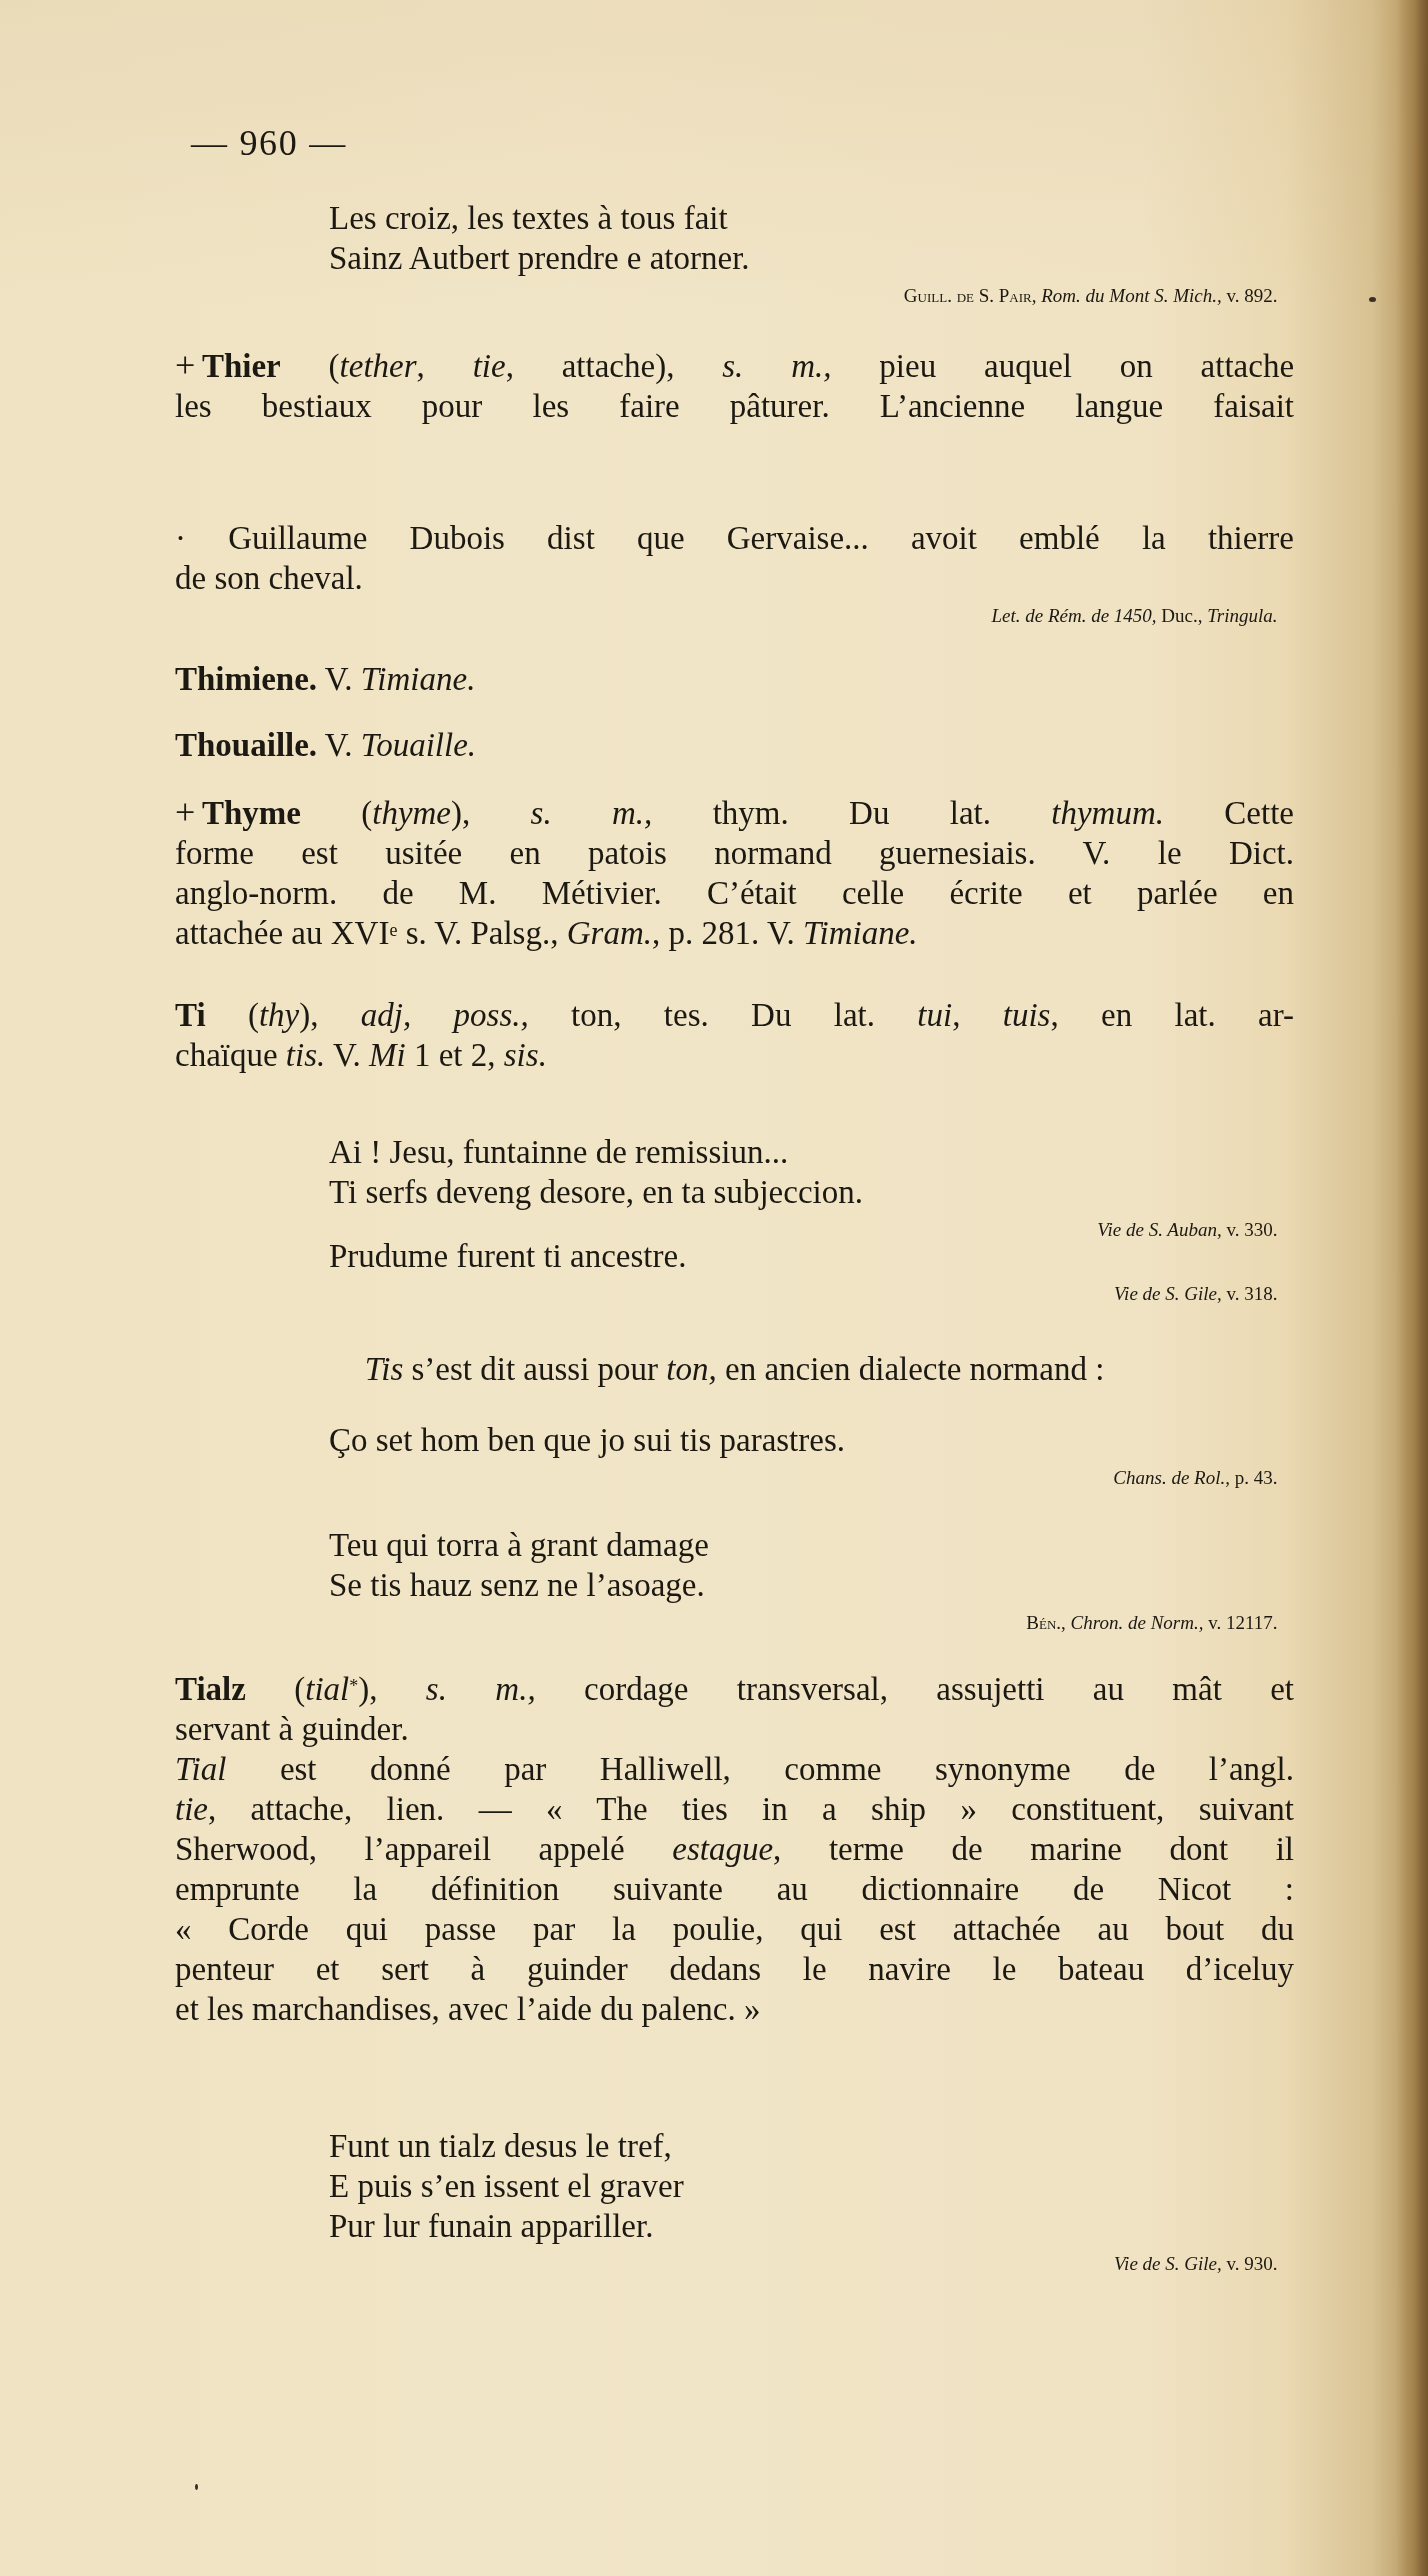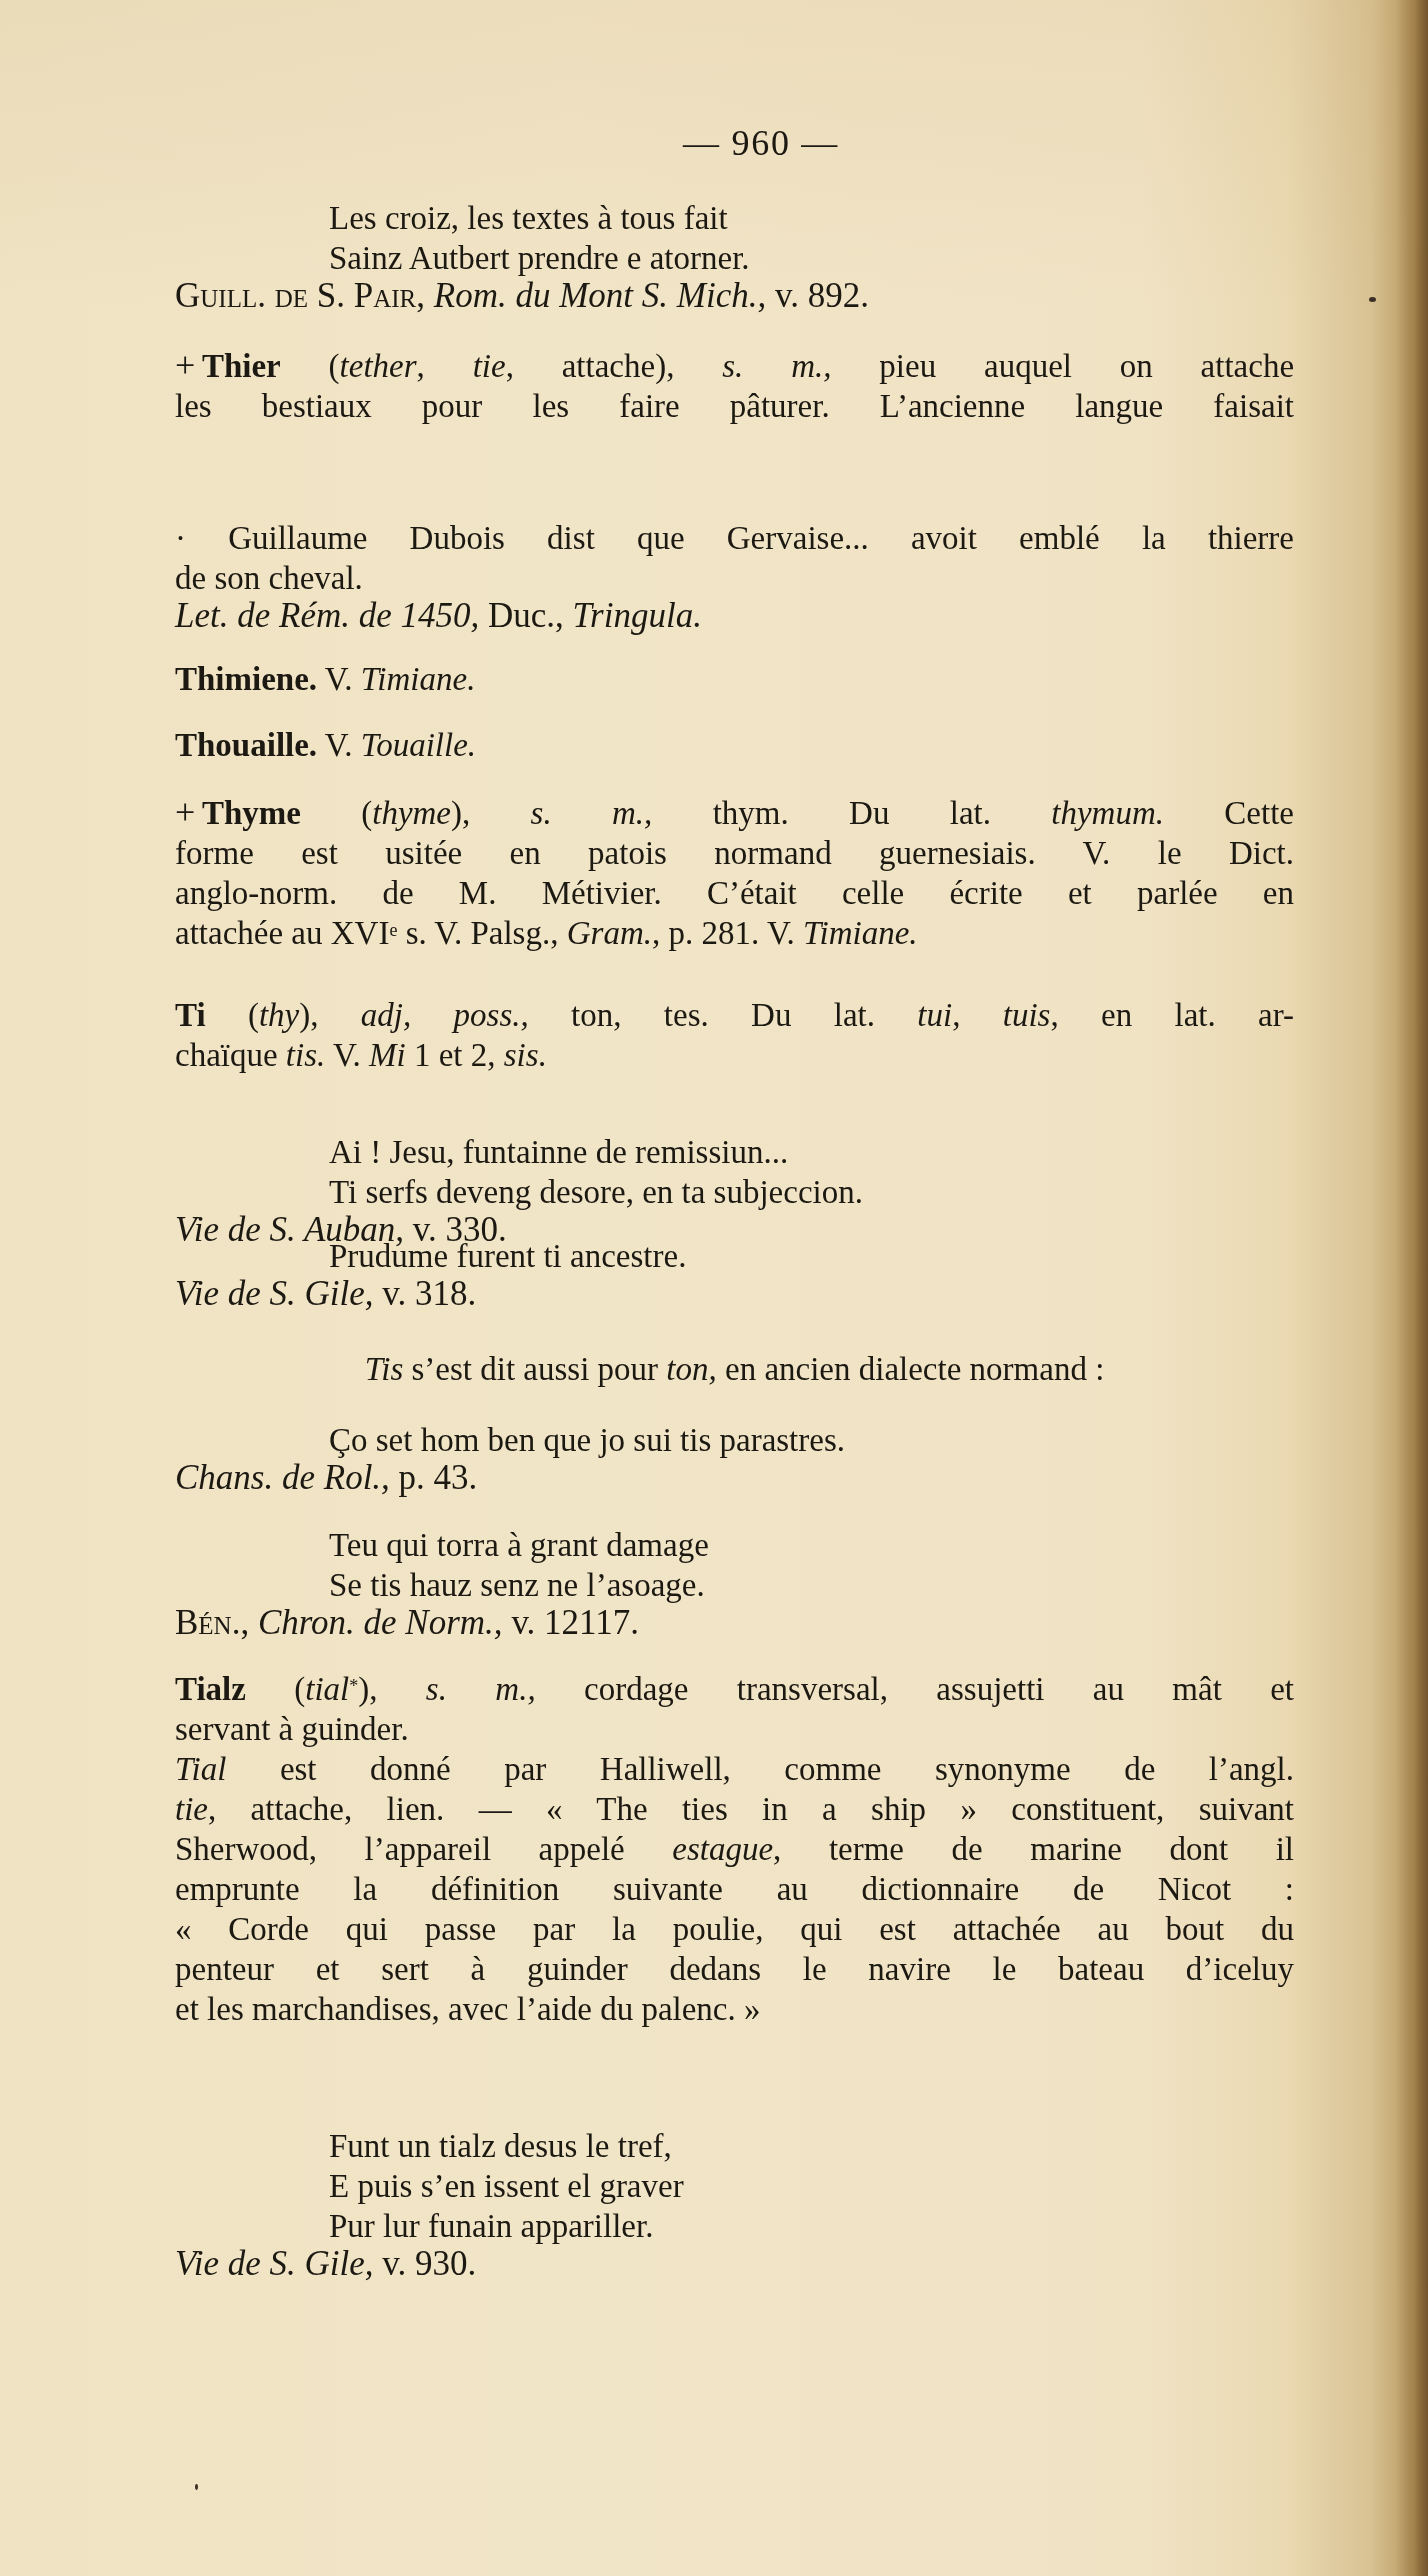--- a/index.html
+++ b/index.html
@@ -28,40 +28,40 @@
     }
     .content {
       position: absolute;
       left: 175px;
       width: 1119px;
       top: 0;
     }
     .pagenum {
       position: absolute;
       top: 122px;
-      left: 4px; width: 660px;
-      text-align: right;
+      left: 16px; width: 660px;
+      text-align: left;
       font-size: 36px;
       letter-spacing: 1.7px;
     }
     .block { position: absolute; left: 0; width: 1119px; }
     .line {
       font-size: 33px;
       line-height: 40px;
       white-space: nowrap;
     }
     .just {
       text-align: justify;
       text-align-last: justify;
       display: block;
     }
     .quote { padding-left: 154px; }
     .ref {
-      text-align: left;
-      font-size: 35px;
+      text-align: right;
+      font-size: 19px;
       line-height: 36px;
       padding-right: 16.5px;
     }
     .sc { font-variant: small-caps; }
     .hw { font-weight: bold; }
     i, .it { font-style: italic; }
     sup { font-size: 18px; vertical-align: top; position: relative; top: -3.3px; }
     .dagger { font-weight: normal; font-size: 36px; margin-right: 6.6px; }
     .speck { position: absolute; background: #3a3025; border-radius: 50%; }
   </style>

